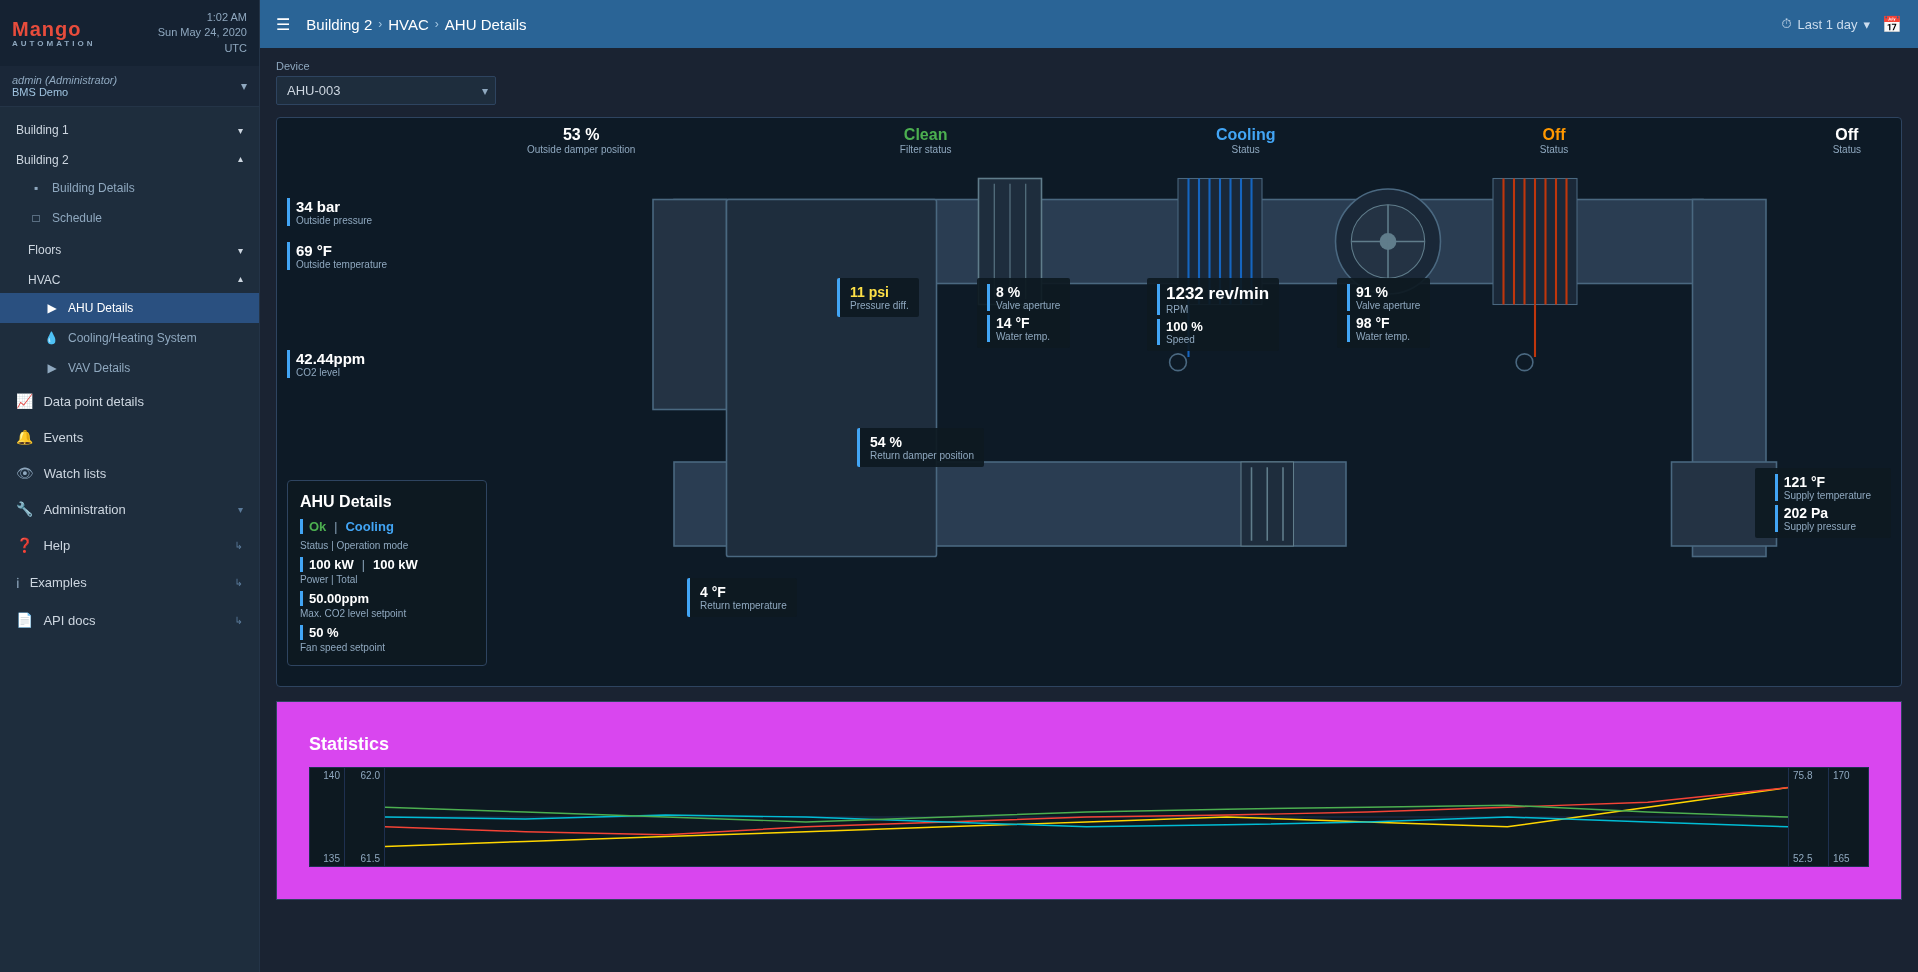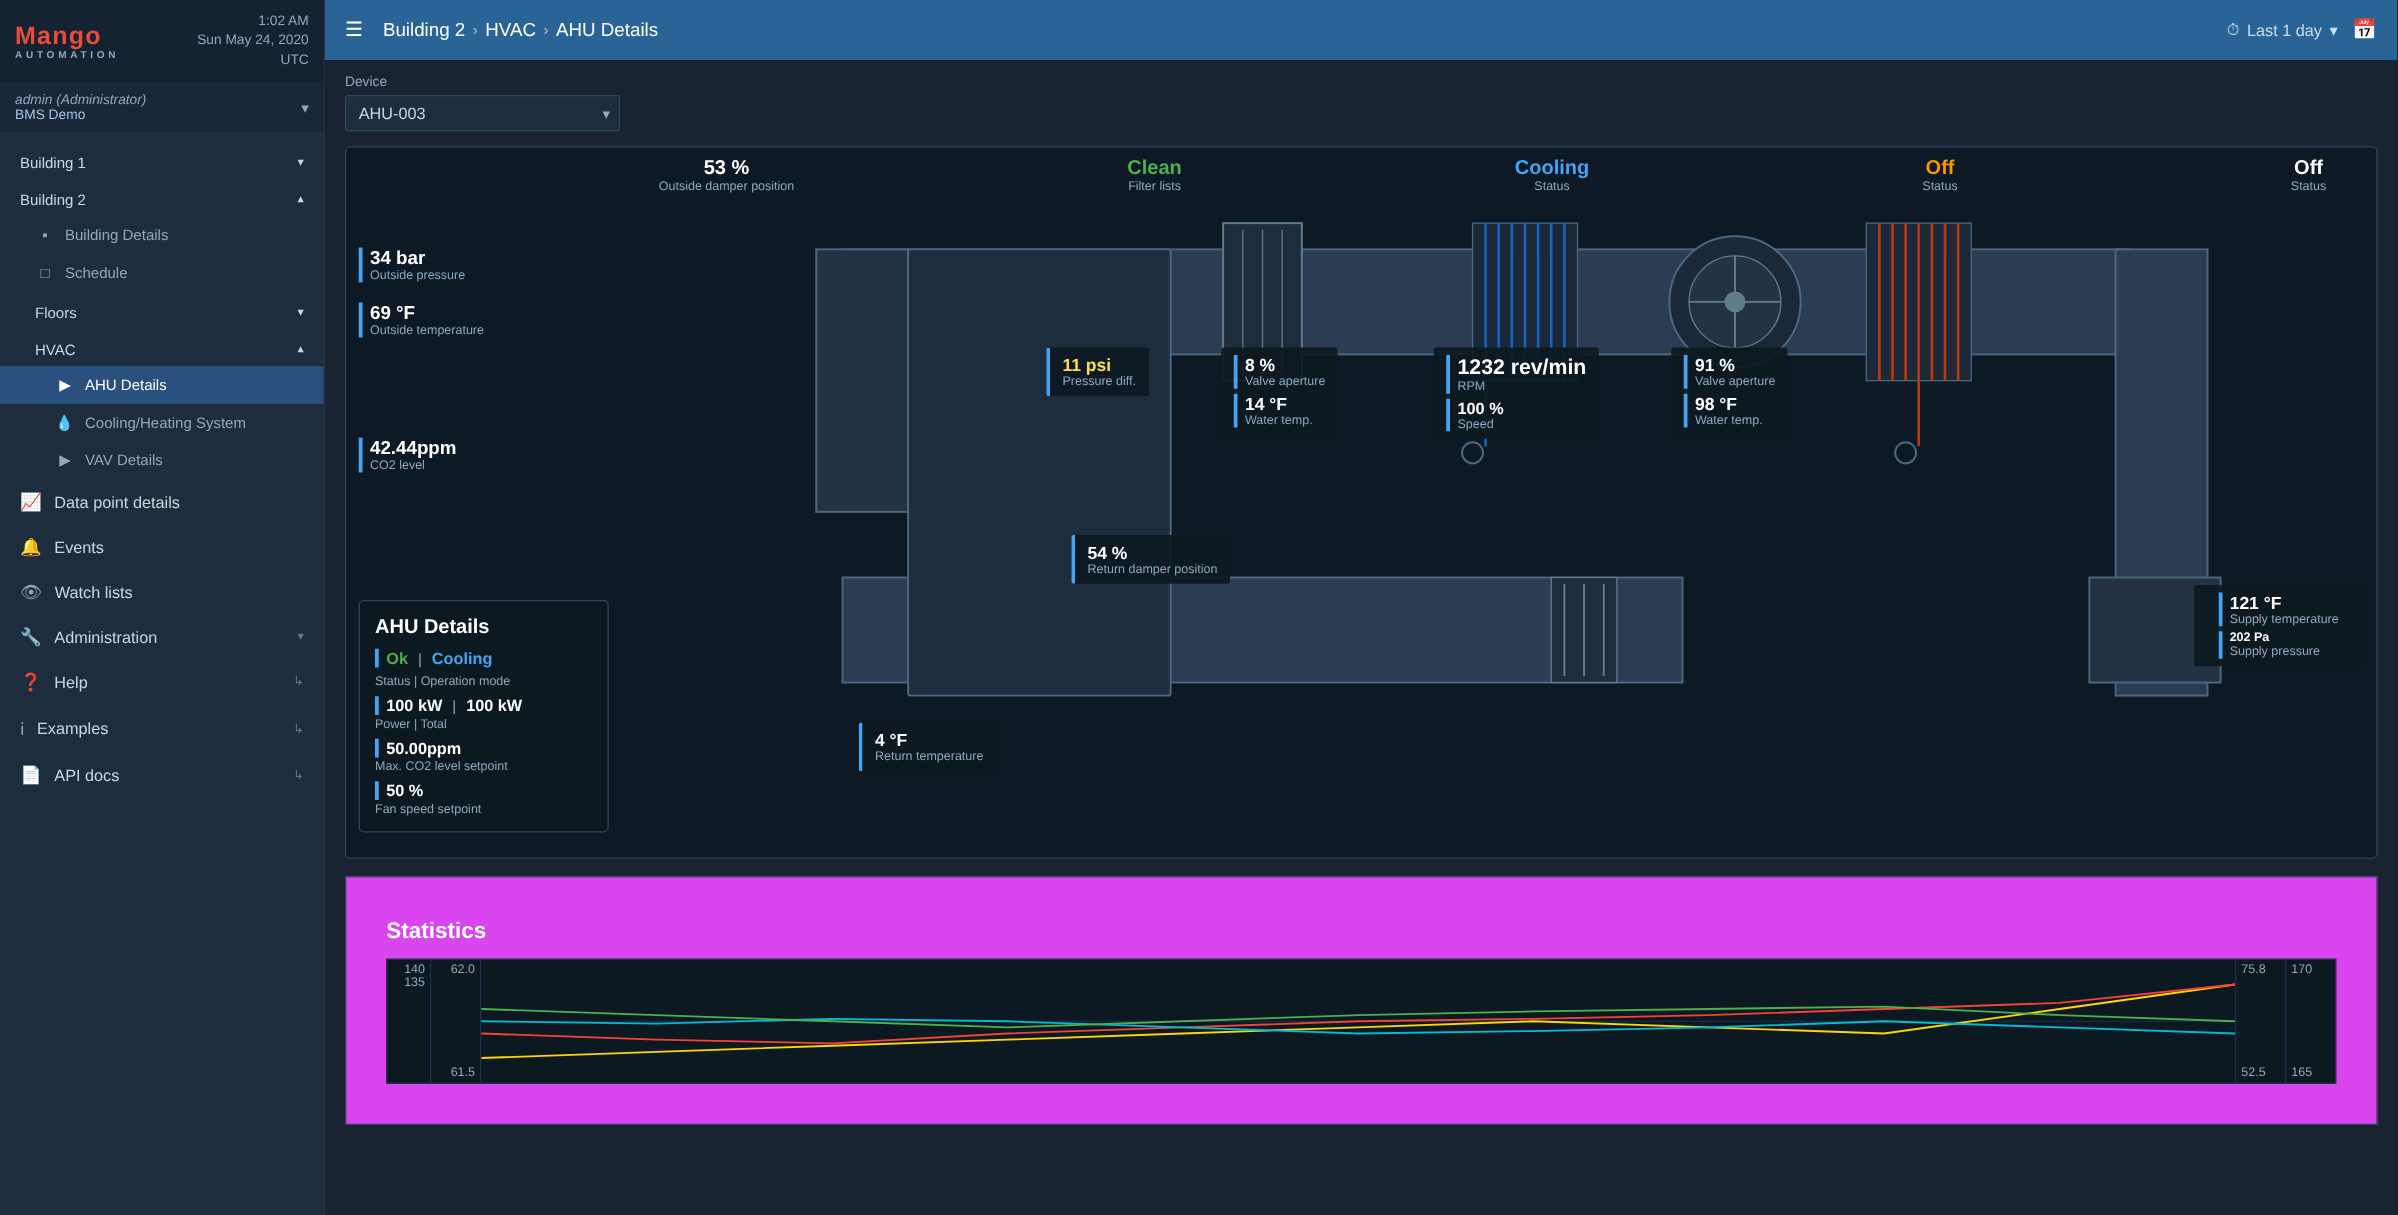--- a/index.html
+++ b/index.html
@@ -323,21 +323,21 @@
 
       <div style="position:absolute;top:8px;left:220px;right:10px;display:flex;justify-content:space-between;padding:0 30px;">
 
         <div style="text-align:center;">
           <div style="font-size:16px;font-weight:700;color:#fff;">53 %</div>
           <div style="font-size:10px;color:#8fa8bf;">Outside damper position</div>
         </div>
 
         <div style="text-align:center;">
           <div style="font-size:16px;font-weight:700;color:#4caf50;">Clean</div>
-          <div style="font-size:10px;color:#8fa8bf;">Filter lists</div>
+          <div style="font-size:10px;color:#8fa8bf;">Filter status</div>
         </div>
 
         <div style="text-align:center;">
           <div style="font-size:16px;font-weight:700;color:#42a5f5;">Cooling</div>
           <div style="font-size:10px;color:#8fa8bf;">Status</div>
         </div>
 
         <div style="text-align:center;">
           <div style="font-size:16px;font-weight:700;color:#ff9800;">Off</div>
           <div style="font-size:10px;color:#8fa8bf;">Status</div>
@@ -466,21 +466,21 @@
         <div style="font-size:14px;font-weight:700;color:#fff;">4 °F</div>
         <div style="font-size:10px;color:#8fa8bf;">Return temperature</div>
       </div>
 
       <div style="position:absolute;top:350px;right:10px;background:rgba(13,25,33,0.92);padding:6px 20px;border-radius:2px;">
         <div style="border-left:3px solid #42a5f5;padding-left:6px;margin-bottom:4px;">
           <div style="font-size:14px;font-weight:700;color:#fff;">121 °F</div>
           <div style="font-size:10px;color:#8fa8bf;">Supply temperature</div>
         </div>
         <div style="border-left:3px solid #42a5f5;padding-left:6px;">
-          <div style="font-size:10px;font-weight:700;color:#fff;">202 Pa</div>
+          <div style="font-size:14px;font-weight:700;color:#fff;">202 Pa</div>
           <div style="font-size:10px;color:#8fa8bf;">Supply pressure</div>
         </div>
       </div>
 
       <div style="position:absolute;bottom:20px;left:10px;width:200px;background:#0d1921;border:1px solid #2e4460;border-radius:4px;padding:12px;">
         <div style="font-size:16px;font-weight:700;color:#fff;margin-bottom:8px;">AHU Details</div>
 
         <div style="border-left:3px solid #42a5f5;padding-left:6px;margin-bottom:6px;display:flex;align-items:center;gap:8px;">
           <span style="font-size:13px;font-weight:700;color:#4caf50;">Ok</span>
           <span style="color:#8fa8bf;">|</span>
@@ -505,21 +505,21 @@
         </div>
         <div style="font-size:10px;color:#8fa8bf;">Fan speed setpoint</div>
       </div>
 
     </div>
 
     <div class="statistics">
       <div class="statistics-title">Statistics</div>
       <div class="chart-area" style="height:100px;position:relative;background:#0d1921;border:1px solid #1e3050;">
 
-        <div style="position:absolute;left:0;top:0;bottom:0;width:35px;display:flex;flex-direction:column;font-size:10px;color:#8fa8bf;text-align:right;padding:2px 4px 2px 0;border-right:1px solid #1e3050;">
+        <div style="position:absolute;left:0;top:0;bottom:0;width:35px;display:flex;flex-direction:column;justify-content:space-between;font-size:10px;color:#8fa8bf;text-align:right;padding:2px 4px 2px 0;border-right:1px solid #1e3050;">
           <span>140</span>
           <span>135</span>
         </div>
 
         <div style="position:absolute;left:35px;top:0;bottom:0;width:40px;display:flex;flex-direction:column;justify-content:space-between;font-size:10px;color:#8fa8bf;text-align:right;padding:2px 4px 2px 0;border-right:1px solid #1e3050;">
           <span>62.0</span>
           <span>61.5</span>
         </div>
 
         <div style="position:absolute;right:0;top:0;bottom:0;width:40px;display:flex;flex-direction:column;justify-content:space-between;font-size:10px;color:#8fa8bf;text-align:left;padding:2px 0 2px 4px;border-left:1px solid #1e3050;">

